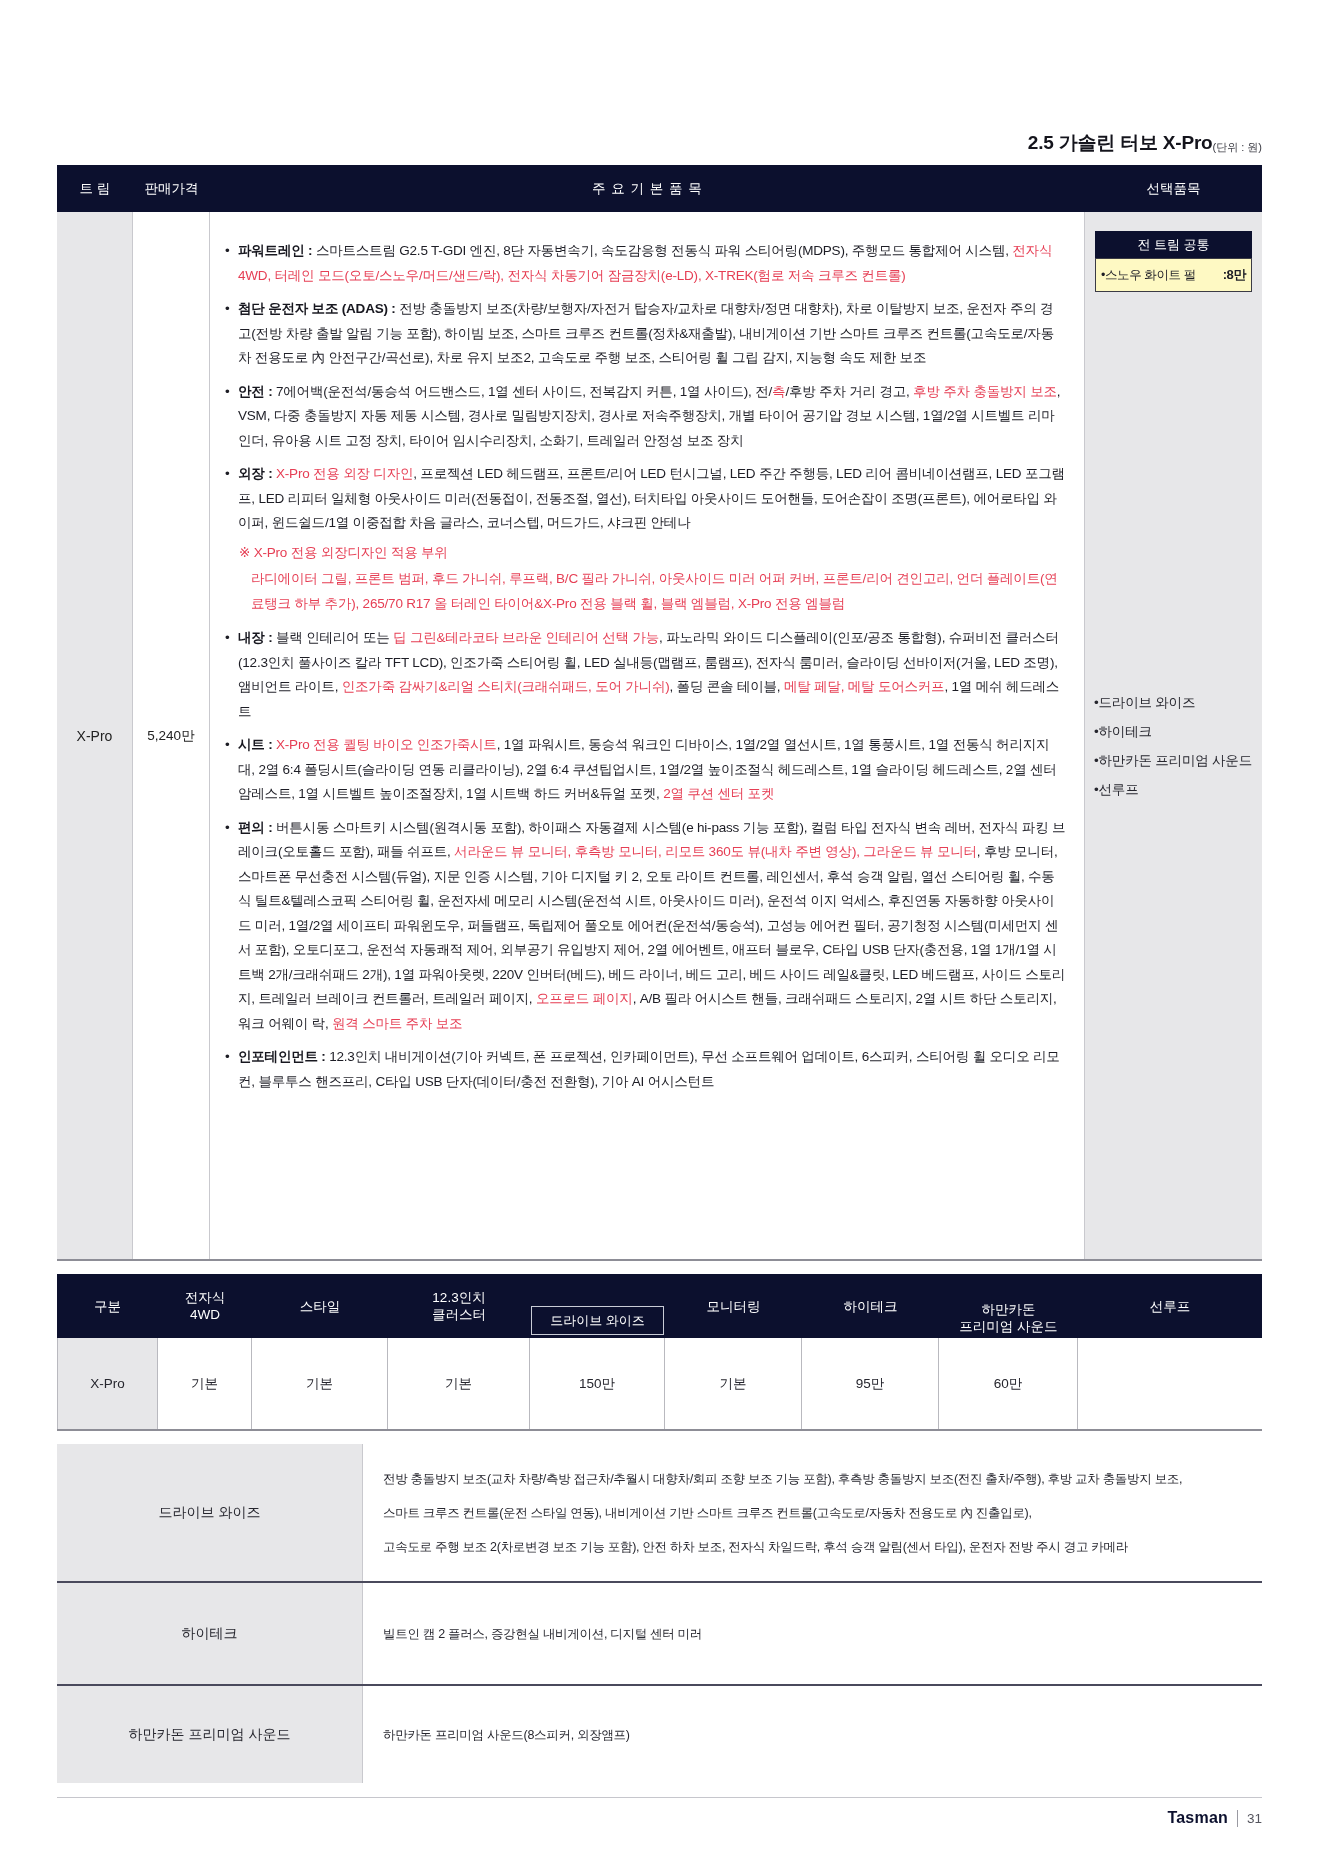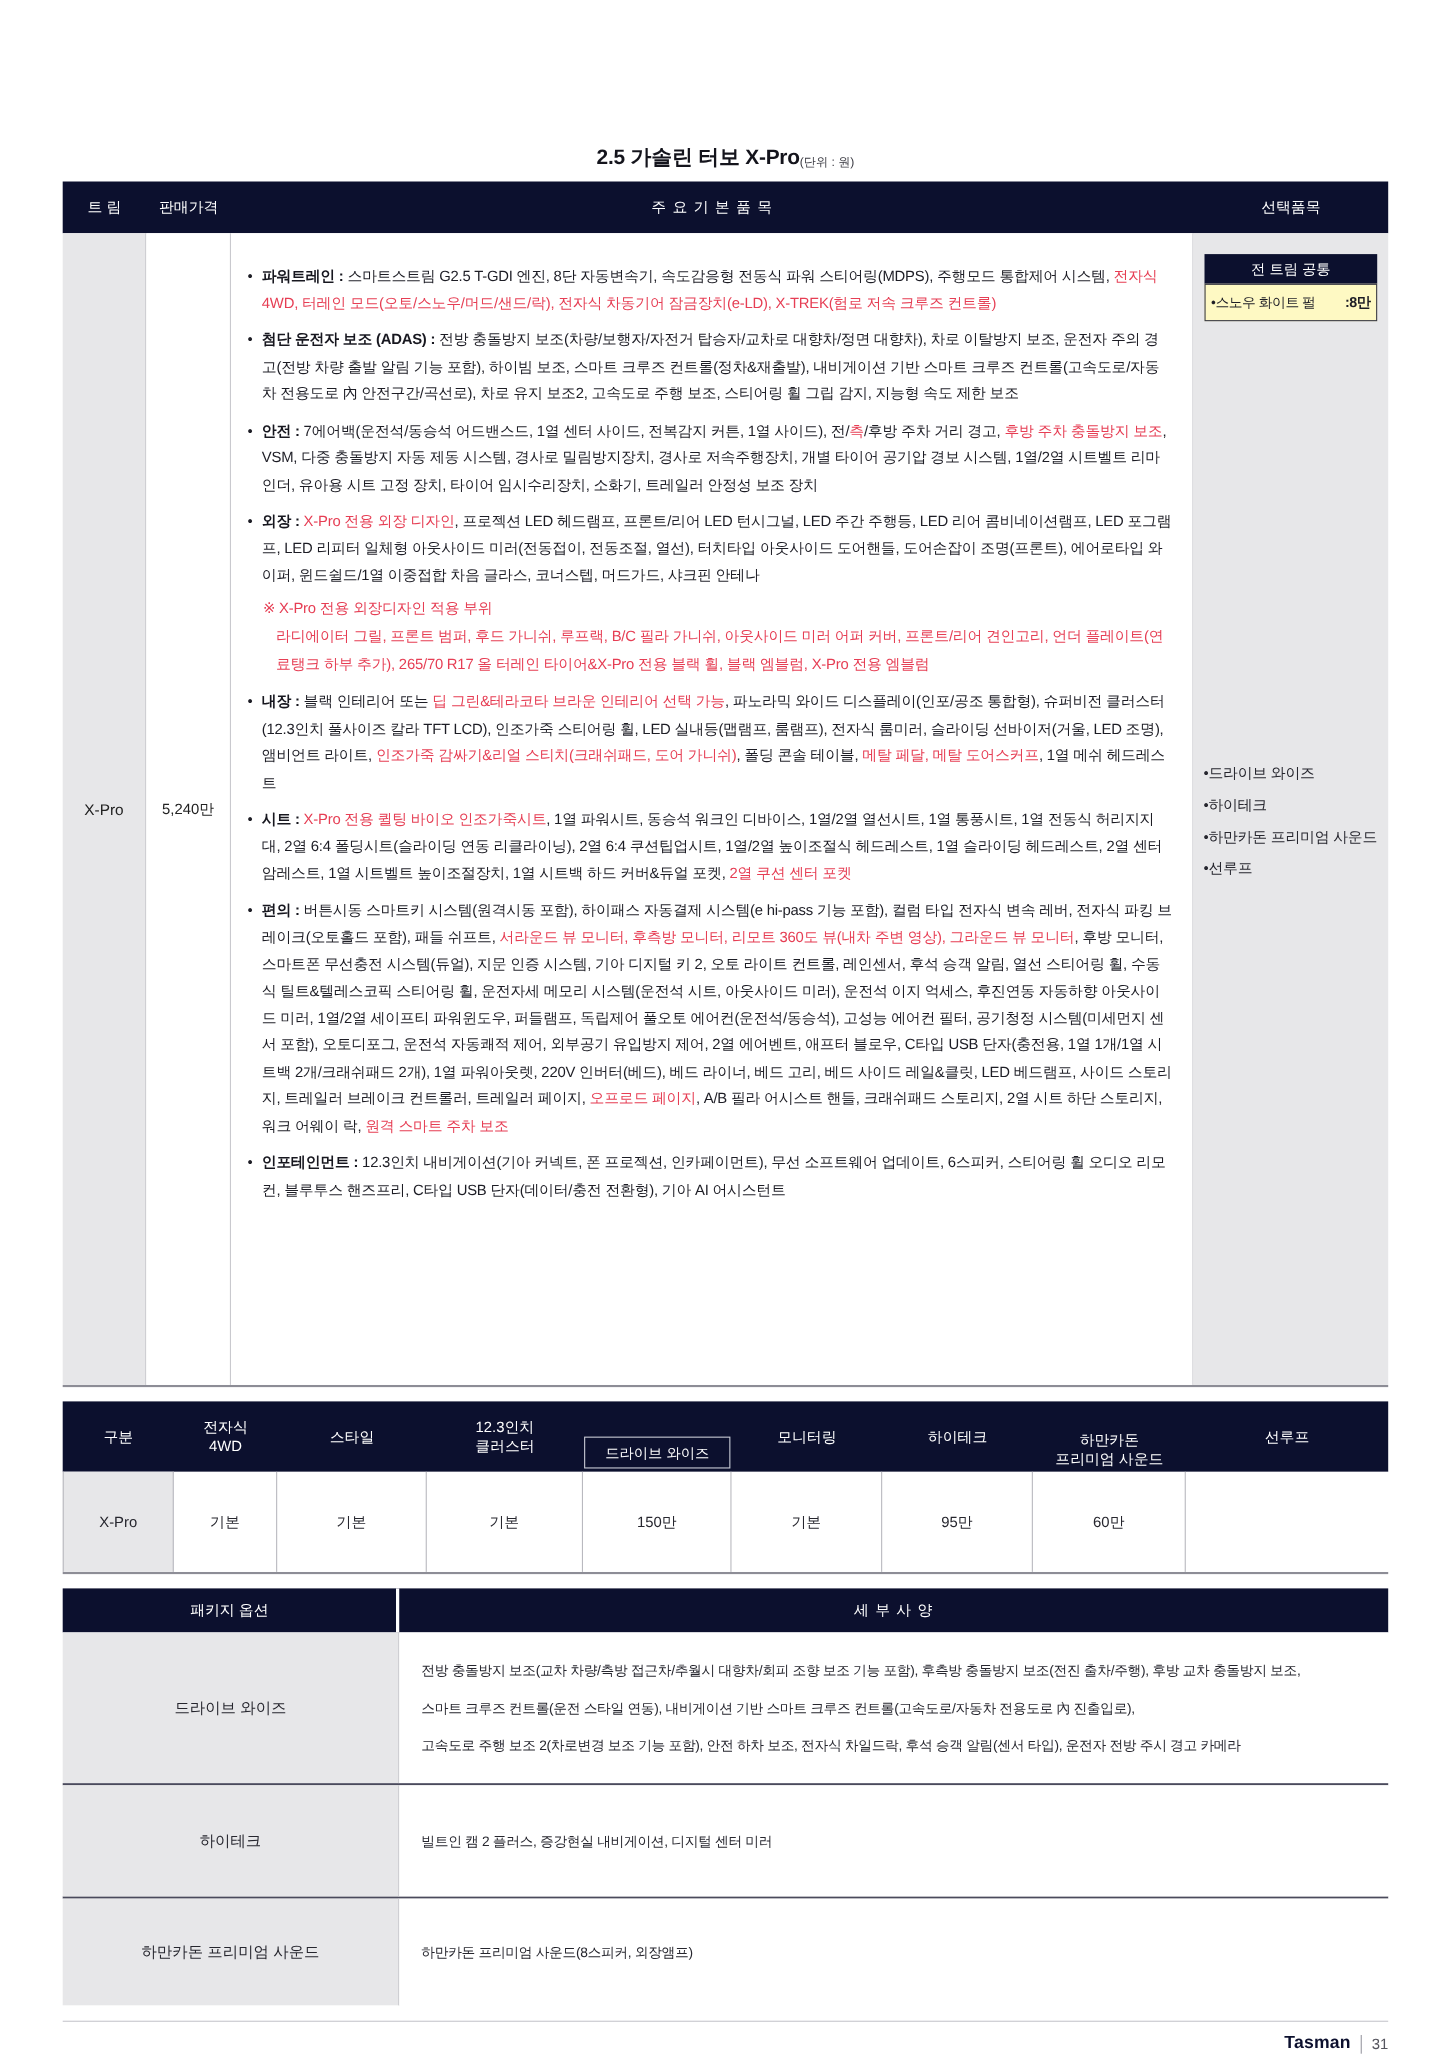--- a/index.html
+++ b/index.html
@@ -1,21 +1,21 @@
 <!DOCTYPE html>
 <html><head>
 <meta charset="utf-8">
 <style>
   html,body{margin:0;padding:0;background:#ffffff;}
   body{font-family:"Liberation Sans","DejaVu Sans",sans-serif;color:#1d1d25;}
   .page{position:relative;width:1323px;height:1871px;background:#fff;overflow:hidden;}
   .content{position:absolute;left:57px;top:0;width:1205px;}
 
   
-  .title-row{display:flex;justify-content:center;align-items:flex-end;margin-top:130px;margin-bottom:9px;}
+  .title-row{display:flex;justify-content:flex-end;align-items:flex-end;margin-top:130px;margin-bottom:9px;}
   .title-row h1{margin:0;font-size:19px;font-weight:bold;color:#14141c;letter-spacing:-0.2px;}
   .unit{font-size:11px;color:#3a3a42;padding-bottom:1px;}
 
   
   .t1{border-bottom:2px solid #8d8d96;}
   .t1-head{display:flex;height:47px;background:#0c102e;color:#fff;font-size:13.5px;}
   .t1-head .h{display:flex;align-items:center;justify-content:center;box-sizing:border-box;}
   .h.trim{width:76px;}
   .h.price{width:77px;}
   .h.feat{width:875px;letter-spacing:1px;}
@@ -146,24 +146,20 @@
           <div class="t2c" style="width: 136px;">기본</div>
           <div class="t2c" style="width: 142px;">기본</div>
           <div class="t2c" style="width: 135px;">150만</div>
           <div class="t2c" style="width: 137px;">기본</div>
           <div class="t2c" style="width: 137px;">95만</div>
           <div class="t2c" style="width: 139px;">60만</div>
         </div>
     </div>
 
     <div class="t3">
-      <div class="t3-head">
-        <div class="n">패키지 옵션</div>
-        <div class="d">세 부 사 양</div>
-      </div>
       <div id="t3rows">
           <div class="t3-row r1">
             <div class="rn">드라이브 와이즈</div>
             <div class="rd">전방 충돌방지 보조(교차 차량/측방 접근차/추월시 대향차/회피 조향 보조 기능 포함), 후측방 충돌방지 보조(전진 출차/주행), 후방 교차 충돌방지 보조,
 스마트 크루즈 컨트롤(운전 스타일 연동), 내비게이션 기반 스마트 크루즈 컨트롤(고속도로/자동차 전용도로 內 진출입로),
 고속도로 주행 보조 2(차로변경 보조 기능 포함), 안전 하차 보조, 전자식 차일드락, 후석 승객 알림(센서 타입), 운전자 전방 주시 경고 카메라</div>
           </div>
           <div class="t3-row r2">
             <div class="rn">하이테크</div>
             <div class="rd">빌트인 캠 2 플러스, 증강현실 내비게이션, 디지털 센터 미러</div>

